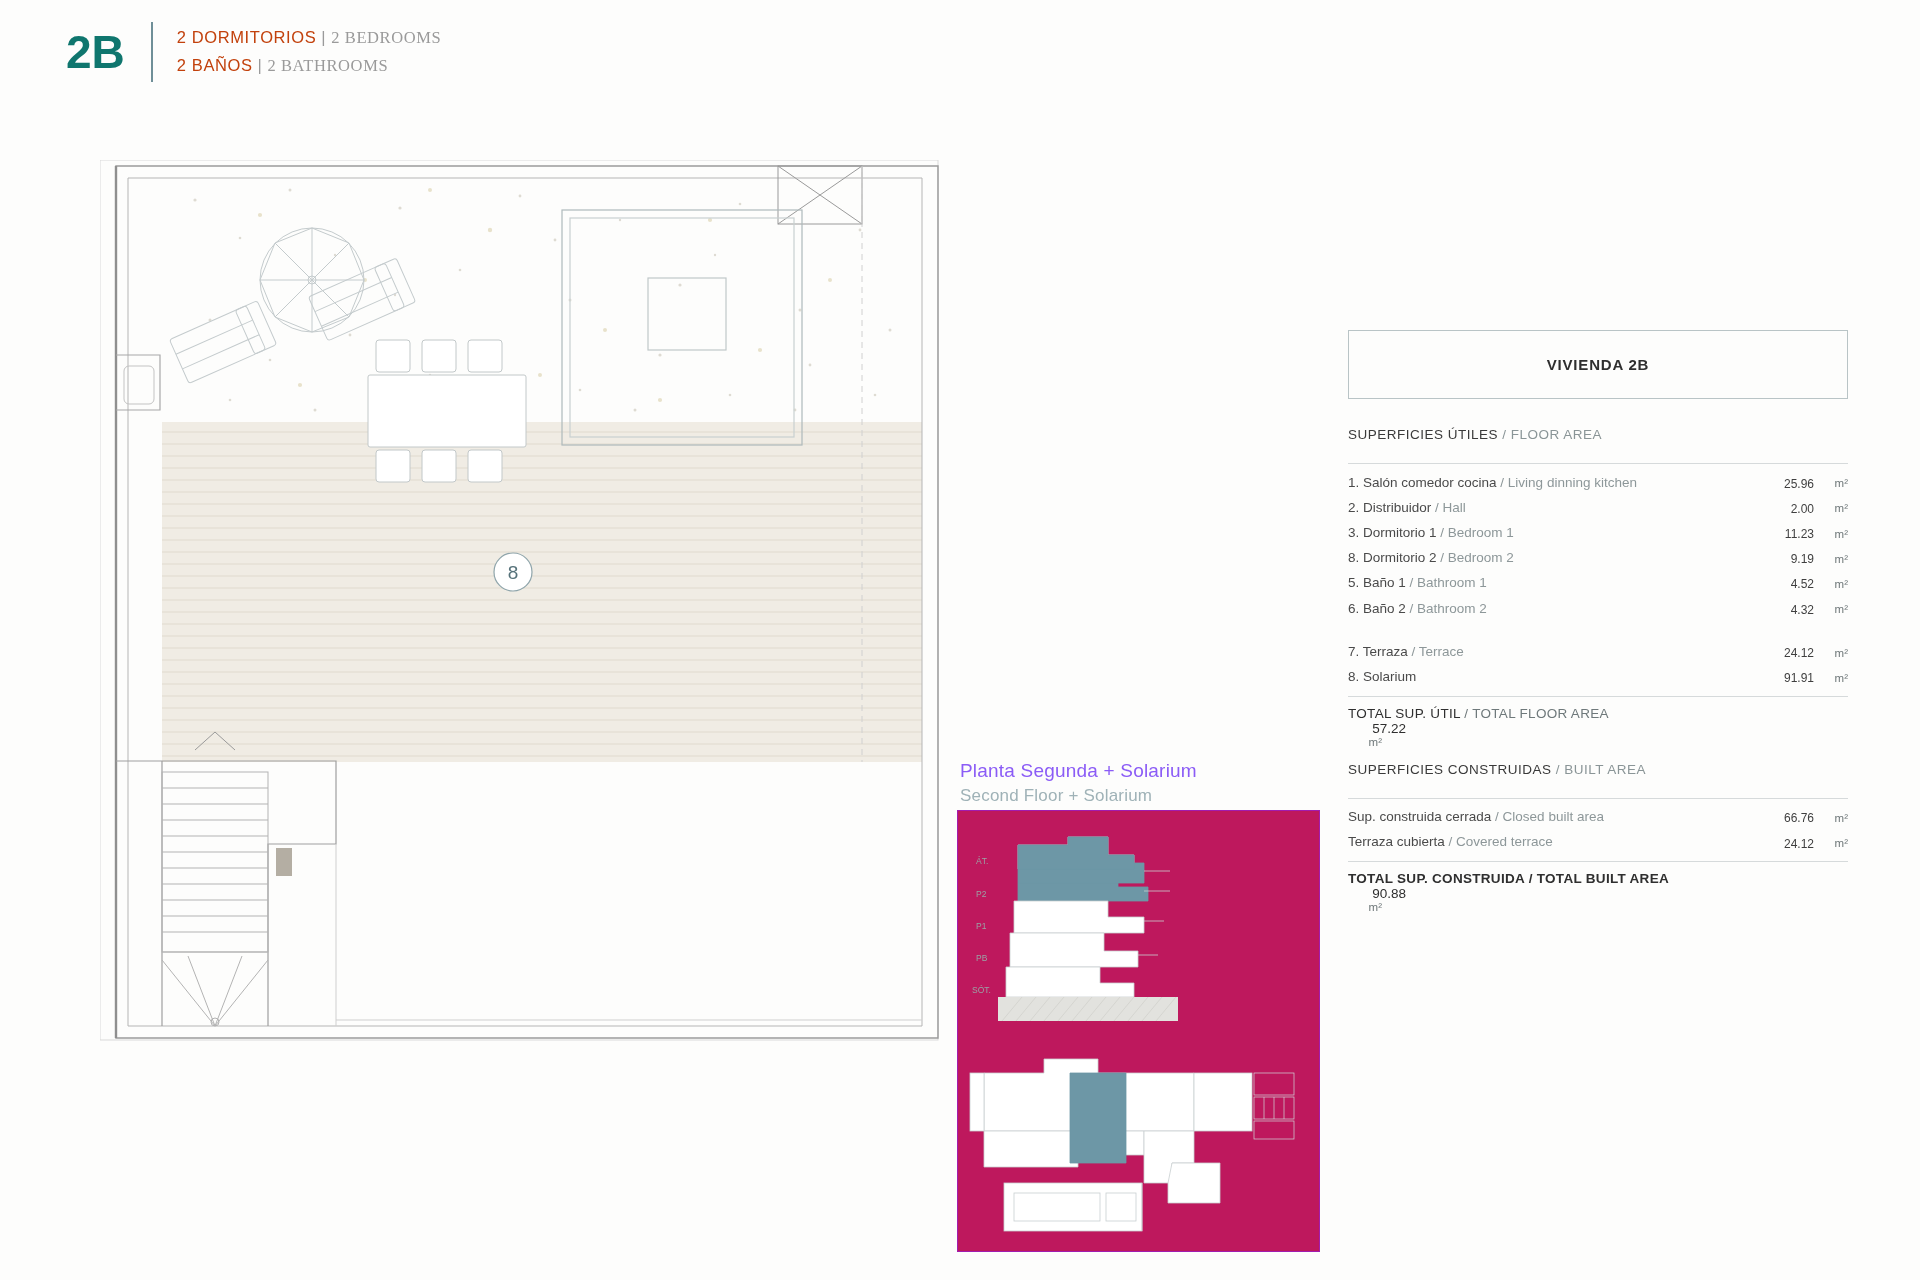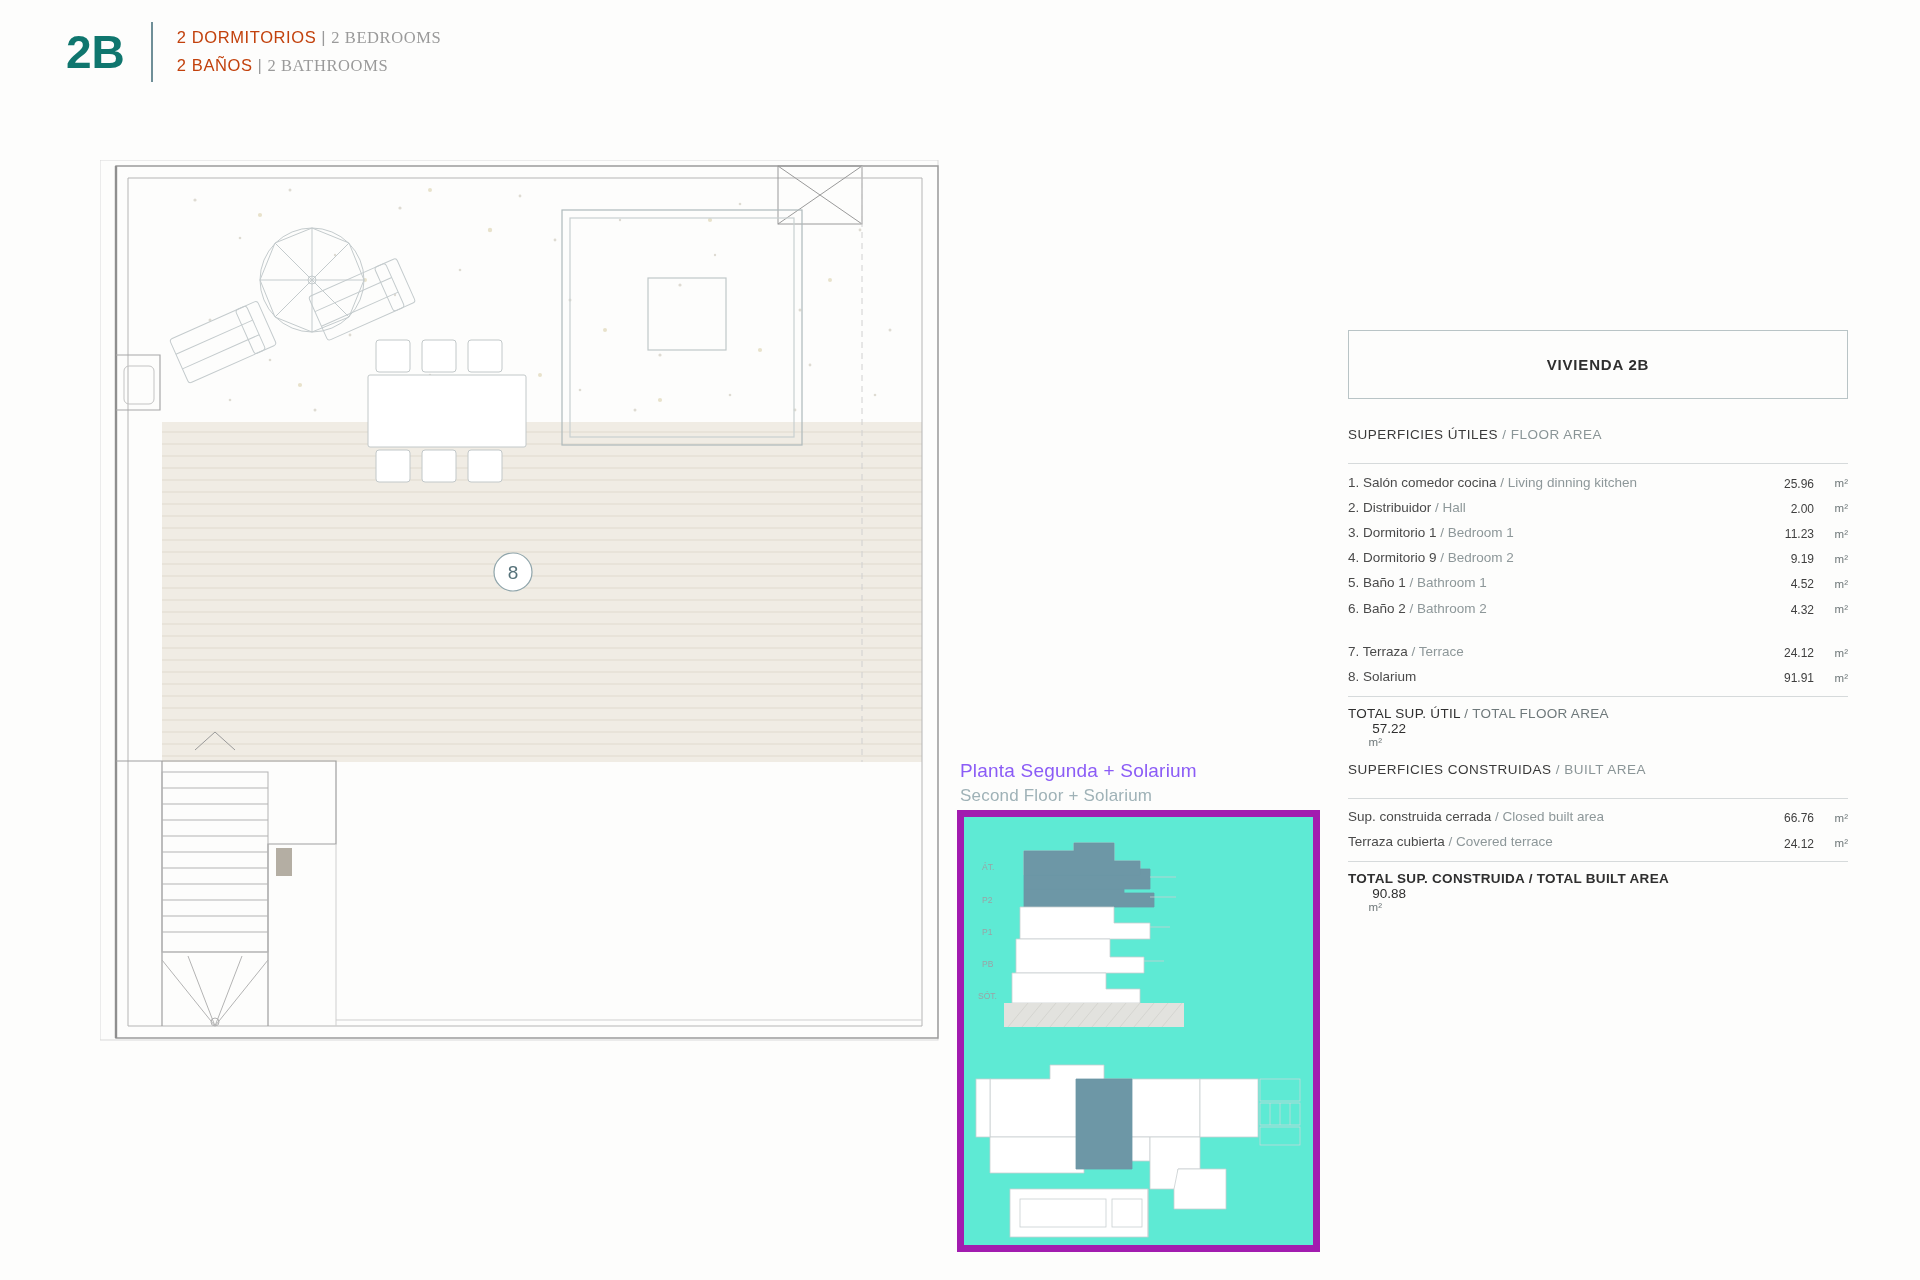--- a/index.html
+++ b/index.html
@@ -64,22 +64,22 @@
     font-size: 17px;
     color: #9fb2b7;
     letter-spacing: 0.2px;
   }
 
   
   .keyplan {
     position: absolute;
     left: 957px; top: 810px;
     width: 363px; height: 442px;
-    border: 7px solid #a21caf;
-    background: #5eead4;
+    border: 1px solid #a21caf;
+    background: #be185d;
   }
   .keyplan svg { display: block; }
 
   
   .specs {
     position: absolute;
     left: 1348px; top: 330px;
     width: 500px;
     font-size: 13.5px;
     color: #3f3f3f;
@@ -434,21 +434,21 @@
       <div class="lbl"><span>2. Distribuidor</span><span class="en"> / </span><span class="en">Hall</span></div>
       <div class="val">2.00</div>
       <div class="unit">m²</div>
     </div>
     <div class="row">
       <div class="lbl"><span>3. Dormitorio 1</span><span class="en"> / </span><span class="en">Bedroom 1</span></div>
       <div class="val">11.23</div>
       <div class="unit">m²</div>
     </div>
     <div class="row">
-      <div class="lbl"><span>4. Dormitorio 9</span><span class="en"> / </span><span class="en">Bedroom 2</span></div>
+      <div class="lbl"><span>8. Dormitorio 2</span><span class="en"> / </span><span class="en">Bedroom 2</span></div>
       <div class="val">9.19</div>
       <div class="unit">m²</div>
     </div>
     <div class="row">
       <div class="lbl"><span>5. Baño 1</span><span class="en"> / </span><span class="en">Bathroom 1</span></div>
       <div class="val">4.52</div>
       <div class="unit">m²</div>
     </div>
     <div class="row">
       <div class="lbl"><span>6. Baño 2</span><span class="en"> / </span><span class="en">Bathroom 2</span></div>

